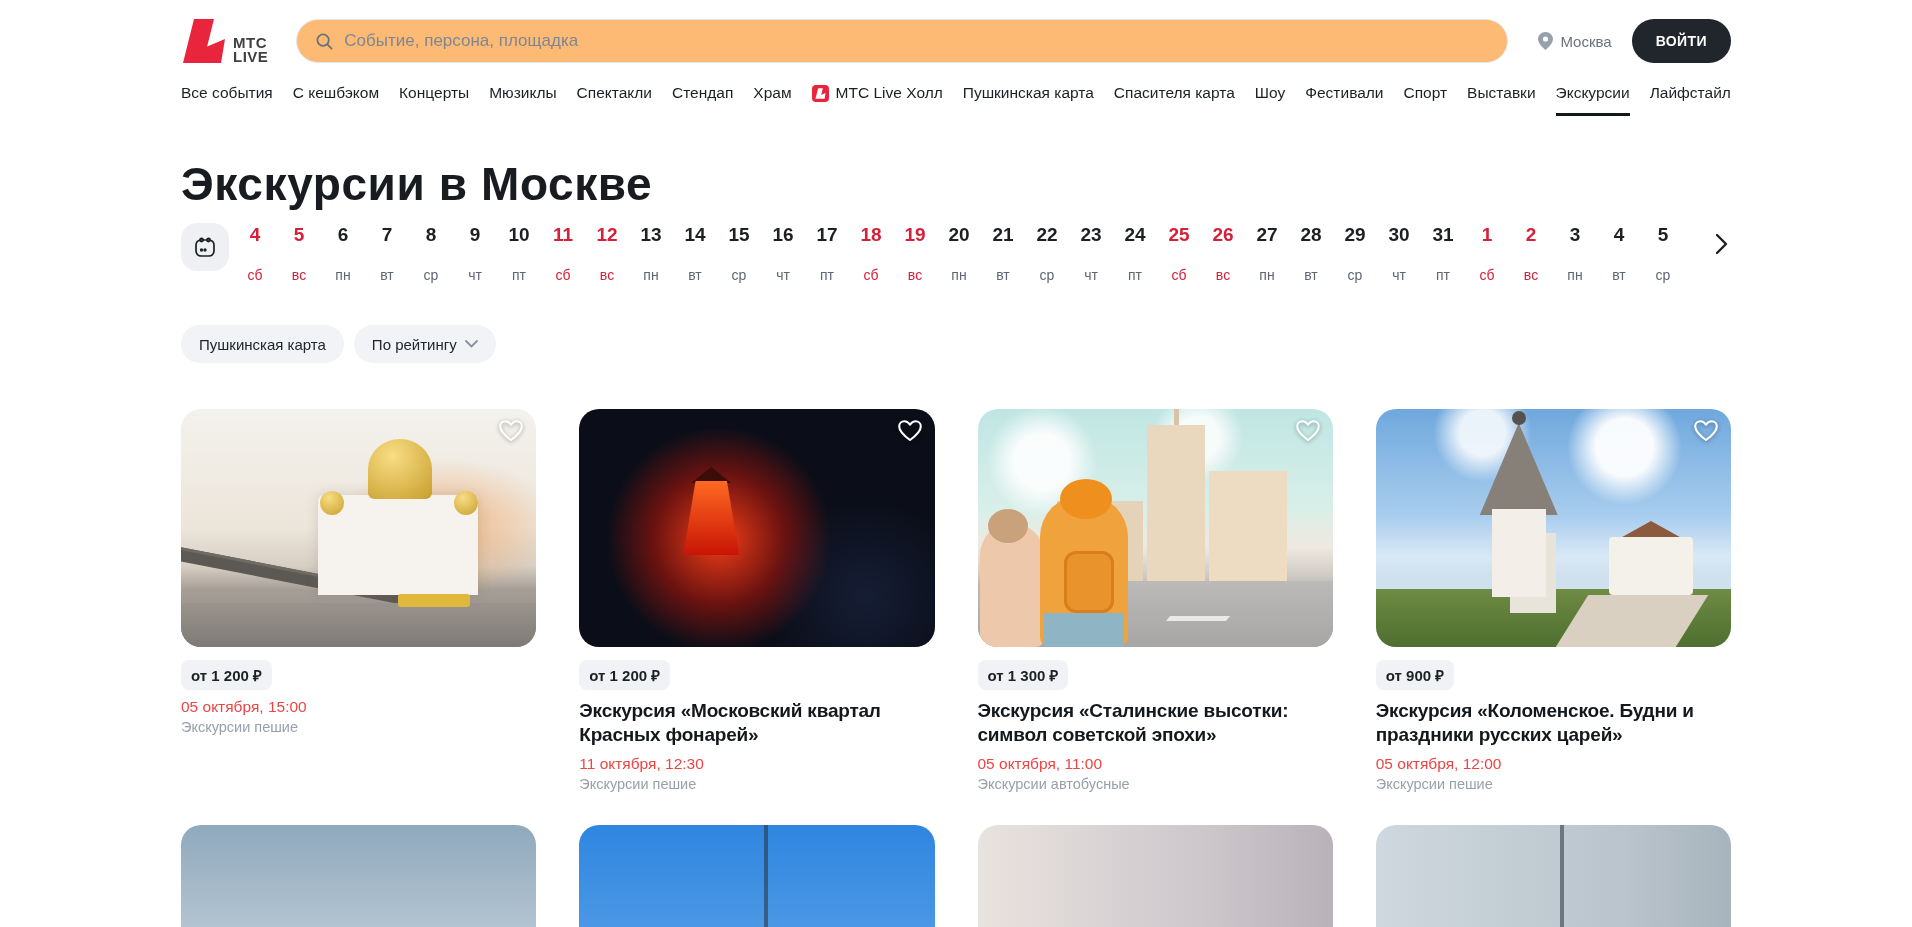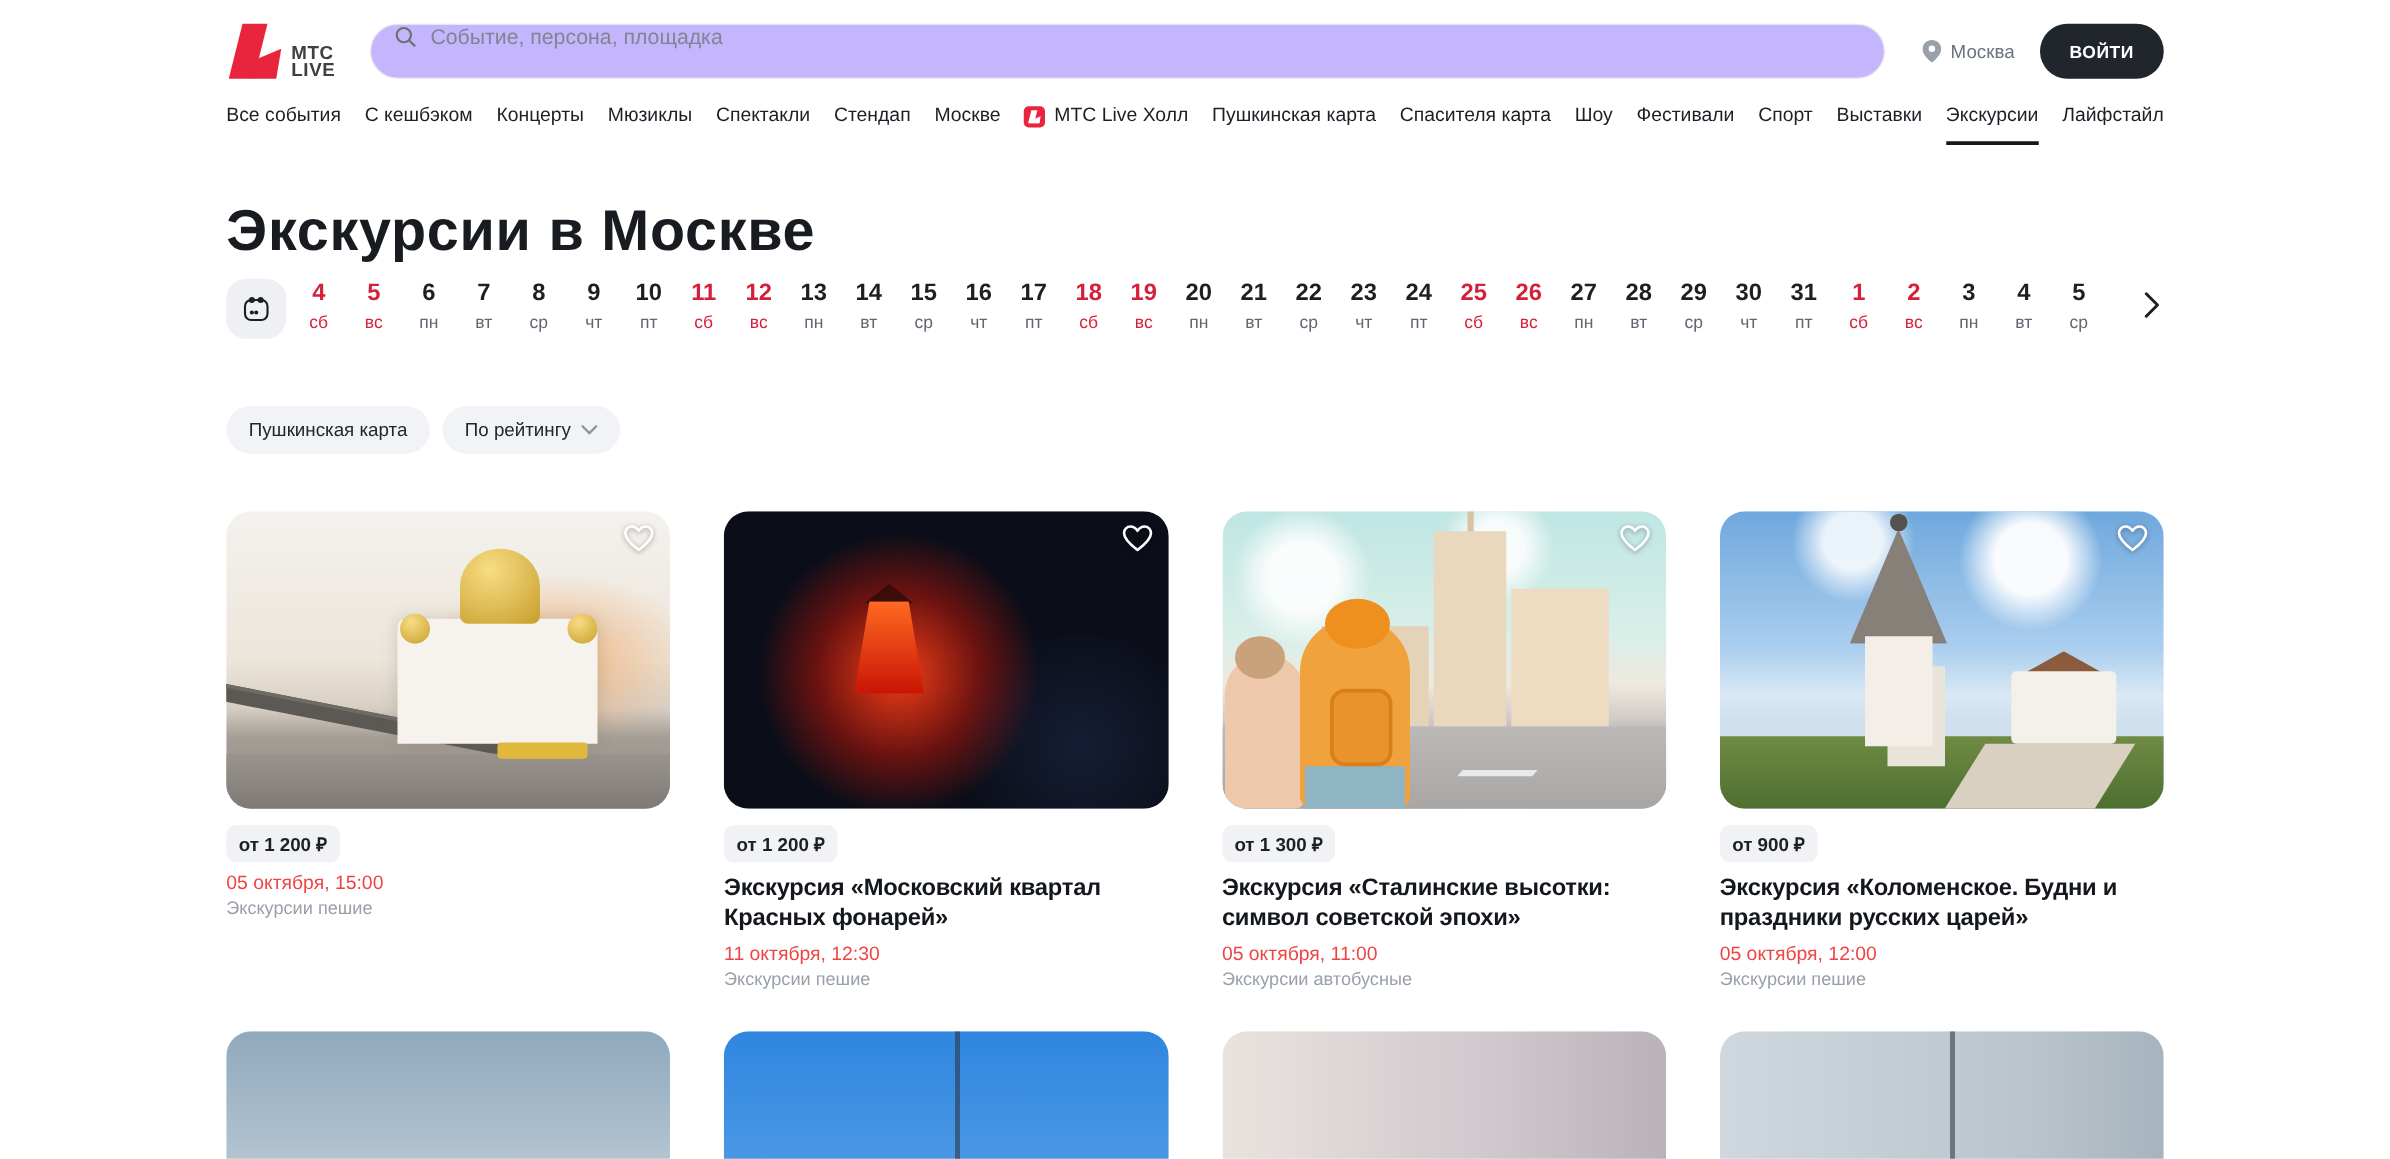--- a/index.html
+++ b/index.html
@@ -4,22 +4,22 @@
 <style>
   * { margin:0; padding:0; box-sizing:border-box; }
   html,body { width:1912px; height:927px; overflow:hidden; background:#ffffff;
     font-family:"Liberation Sans", sans-serif; color:#1c2127; }
   .container { width:1550px; margin:0 auto; }
 
   
   .header { display:flex; align-items:center; padding-top:18px; height:64px; }
   .logo { display:flex; align-items:flex-end; gap:6px; cursor:pointer; }
   .logo-text { color:#404040; font-weight:700; font-size:15px; line-height:14px; letter-spacing:.5px; }
-  .search { flex:1; margin:0 30px 0 28px; height:44px; background:#c4b5fd;
-    border:1px solid #e4e7ec; border-radius:22px; display:flex; align-items:flex-start; padding:0 18px; }
+  .search { flex:1; margin:0 30px 0 28px; height:44px; background:#fdba74;
+    border:1px solid #e4e7ec; border-radius:22px; display:flex; align-items:center; padding:0 18px; }
   .search input { flex:1; border:none; outline:none; background:transparent; font-size:17px;
     font-family:"Liberation Sans", sans-serif; color:#30353c; margin-left:10px; }
   .search input::placeholder { color:#7e8694; }
   .city { display:flex; align-items:center; gap:7px; color:#6a7280; font-size:15px; cursor:pointer; }
   .login-btn { margin-left:20px; height:44px; padding:0 24px; background:#20262c; color:#fff;
     border:none; border-radius:22px; font-weight:700; font-size:14px; letter-spacing:.4px;
     font-family:"Liberation Sans", sans-serif; cursor:pointer; }
 
   
   .nav { margin-top:20px; display:flex; justify-content:space-between; align-items:center; }
@@ -35,21 +35,21 @@
 
   
   .cal-months { position:relative; margin-top:64px; height:18px; font-size:15px; color:#1d2023; }
   .cal-month-right { position:absolute; left:1286px; top:0; }
   .cal-row { position:relative; margin-top:13px; display:flex; align-items:flex-start; height:58px; }
   .cal-btn { width:48px; height:48px; border-radius:16px; background:#eef0f4; border:none;
     display:flex; align-items:center; justify-content:center; cursor:pointer; }
   .days { display:flex; margin-left:4px; }
   .day { width:44px; text-align:center; cursor:pointer; }
   .day .n { font-size:19px; font-weight:600; line-height:22px; margin-top:1px; color:#1d2023; }
-  .day .w { font-size:14px; margin-top:3px; color:#5f6772; }
+  .day .w { font-size:14px; margin-top:21px; color:#5f6772; }
   .day.red .n, .day.red .w { color:#d6203a; }
   .cal-next { position:absolute; right:0; top:8px; background:none; border:none; cursor:pointer; }
 
   
   .filters { margin-top:44px; display:flex; gap:10px; }
   .chip { height:38px; background:#f2f3f7; border:none; border-radius:19px; padding:0 18px;
     font-size:15px; color:#20262c; font-family:"Liberation Sans", sans-serif; display:flex;
     align-items:center; gap:8px; cursor:pointer; }
 
   
@@ -198,21 +198,21 @@
       <a class="nav-item">
         <span>Мюзиклы</span>
       </a>
       <a class="nav-item">
         <span>Спектакли</span>
       </a>
       <a class="nav-item">
         <span>Стендап</span>
       </a>
       <a class="nav-item">
-        <span>Москве</span>
+        <span>Храм</span>
       </a>
       <a class="nav-item">
         <span class="nav-ic">
           <svg width="11" height="11" viewBox="0 0 46 46">
             <polygon points="13,1 33,1 22,45 2,45" fill="#fff"></polygon>
             <polygon points="25,29 44,21 40,45 21,45" fill="#fff"></polygon>
           </svg>
         </span>
         <span>МТС Live Холл</span>
       </a>

